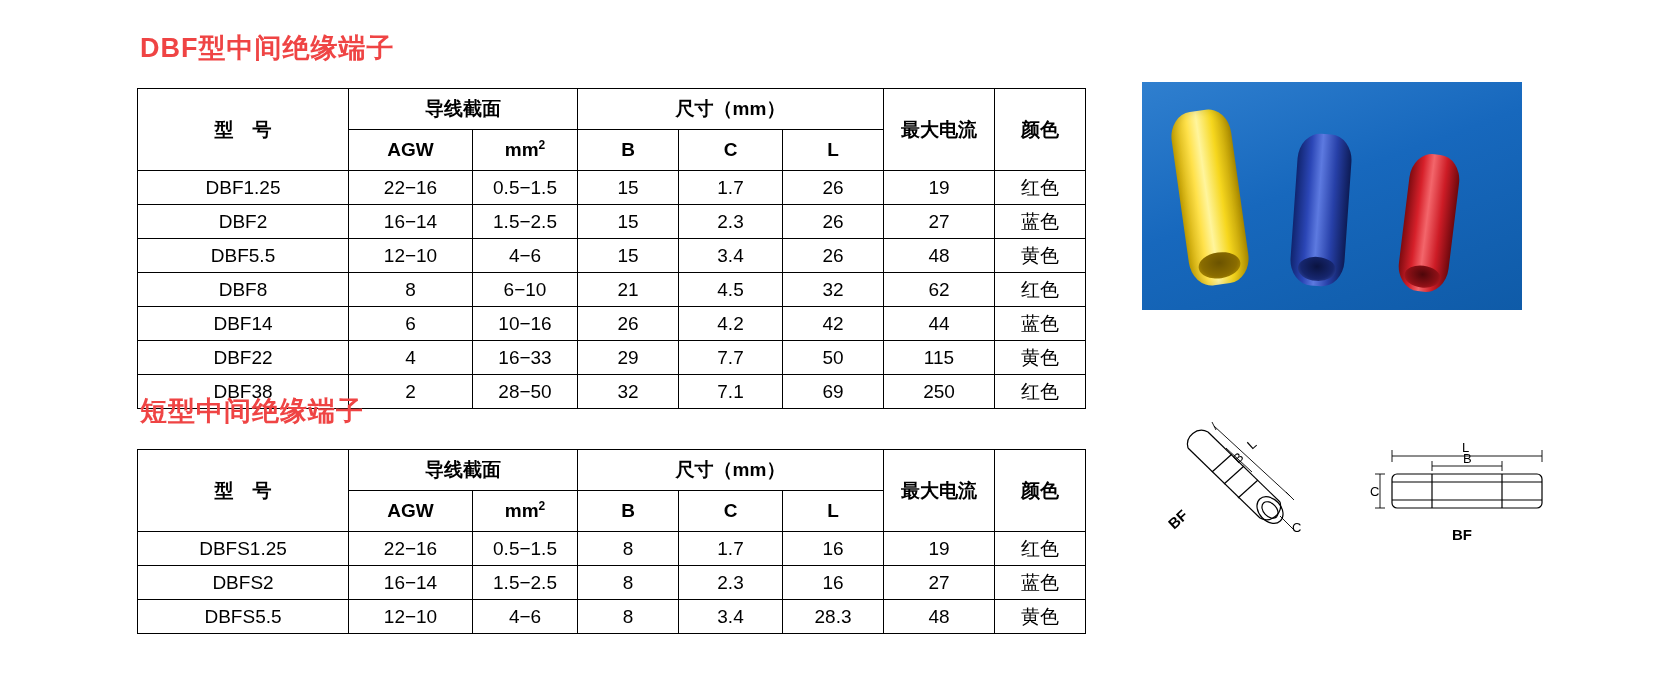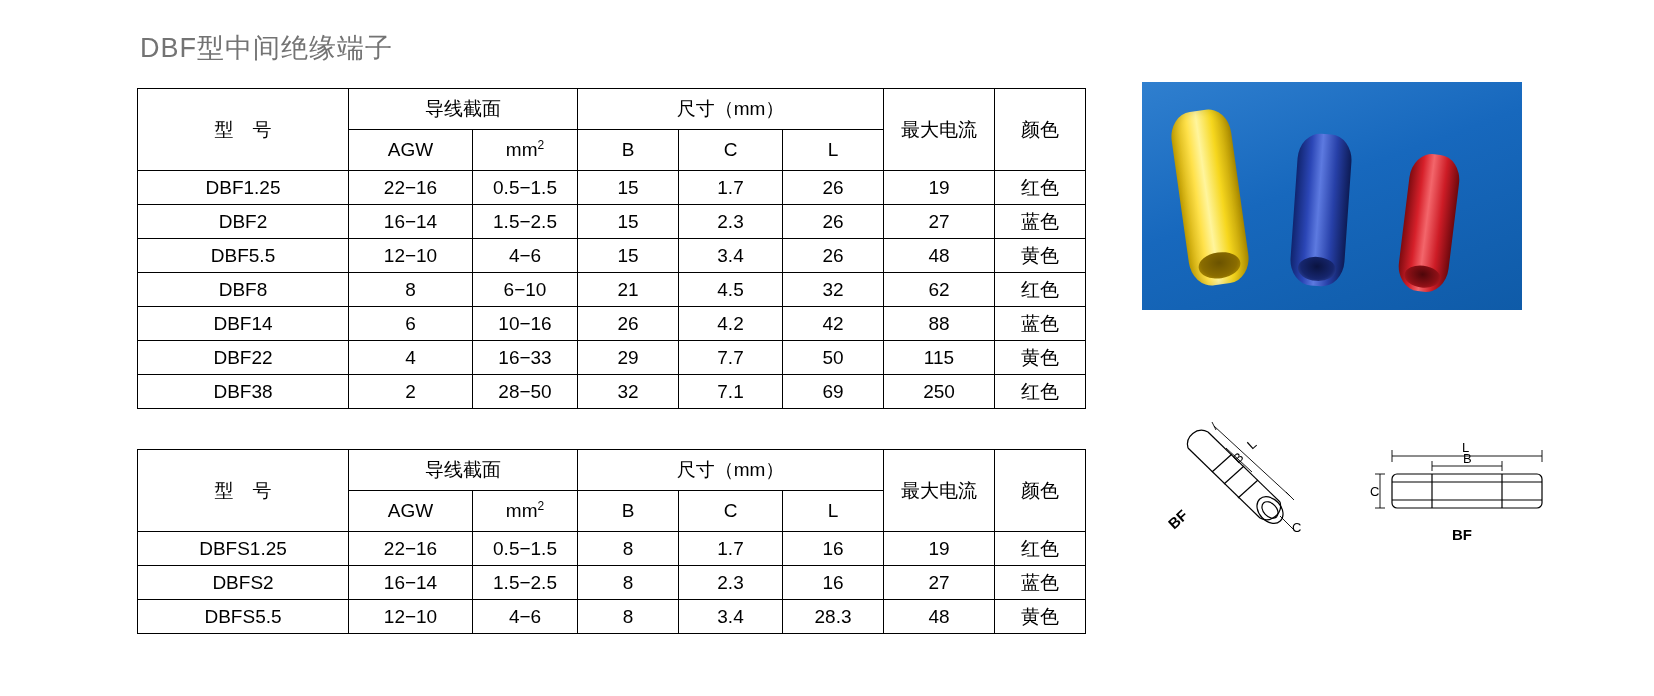--- a/index.html
+++ b/index.html
@@ -18,23 +18,23 @@
   .page {
     position: relative;
     width: 1654px;
     height: 696px;
   }
 
   
   .section-title {
     position: absolute;
     font-size: 27px;
-    font-weight: 400;
+    font-weight: 700;
     letter-spacing: 1px;
-    color: #737373;
+    color: #ef4444;
     white-space: nowrap;
   }
   #title-1 { left: 140px; top: 30px; }
   #title-2 { left: 140px; top: 393px; }
 
   
   .spec-table {
     position: absolute;
     border-collapse: collapse;
     table-layout: fixed;
@@ -44,21 +44,21 @@
     border: 1px solid #000;
     text-align: center;
     vertical-align: middle;
     font-size: 19px;
     font-weight: 400;
     padding: 0;
     color: #000;
     font-family: "Liberation Sans", sans-serif;
   }
   .spec-table th {
-    font-weight: 400;
+    font-weight: 700;
   }
   .hdr-row-1 th { height: 40px; }
   .hdr-row-2 th { height: 40px; }
   .spec-table tbody td { height: 33px; }
 
   .sup {
     font-size: 12px;
     vertical-align: super;
   }
 
@@ -206,21 +206,21 @@
         <td>62</td>
         <td>红色</td>
       </tr>
       <tr>
         <td>DBF14</td>
         <td>6</td>
         <td>10−16</td>
         <td>26</td>
         <td>4.2</td>
         <td>42</td>
-        <td>88</td>
+        <td>44</td>
         <td>蓝色</td>
       </tr>
       <tr>
         <td>DBF22</td>
         <td>4</td>
         <td>16−33</td>
         <td>29</td>
         <td>7.7</td>
         <td>50</td>
         <td>115</td>
@@ -232,20 +232,21 @@
         <td>28−50</td>
         <td>32</td>
         <td>7.1</td>
         <td>69</td>
         <td>250</td>
         <td>红色</td>
       </tr>
     </tbody>
   </table>
 
+  <div class="section-title" id="title-2">短型中间绝缘端子</div>
 
   <table class="spec-table" id="table-2">
     <thead>
       <tr class="hdr-row-1">
         <th class="col-model" rowspan="2">型　号</th>
         <th colspan="2">导线截面</th>
         <th colspan="3">尺寸（mm）</th>
         <th class="col-amp" rowspan="2">最大电流</th>
         <th class="col-color" rowspan="2">颜色</th>
       </tr>

